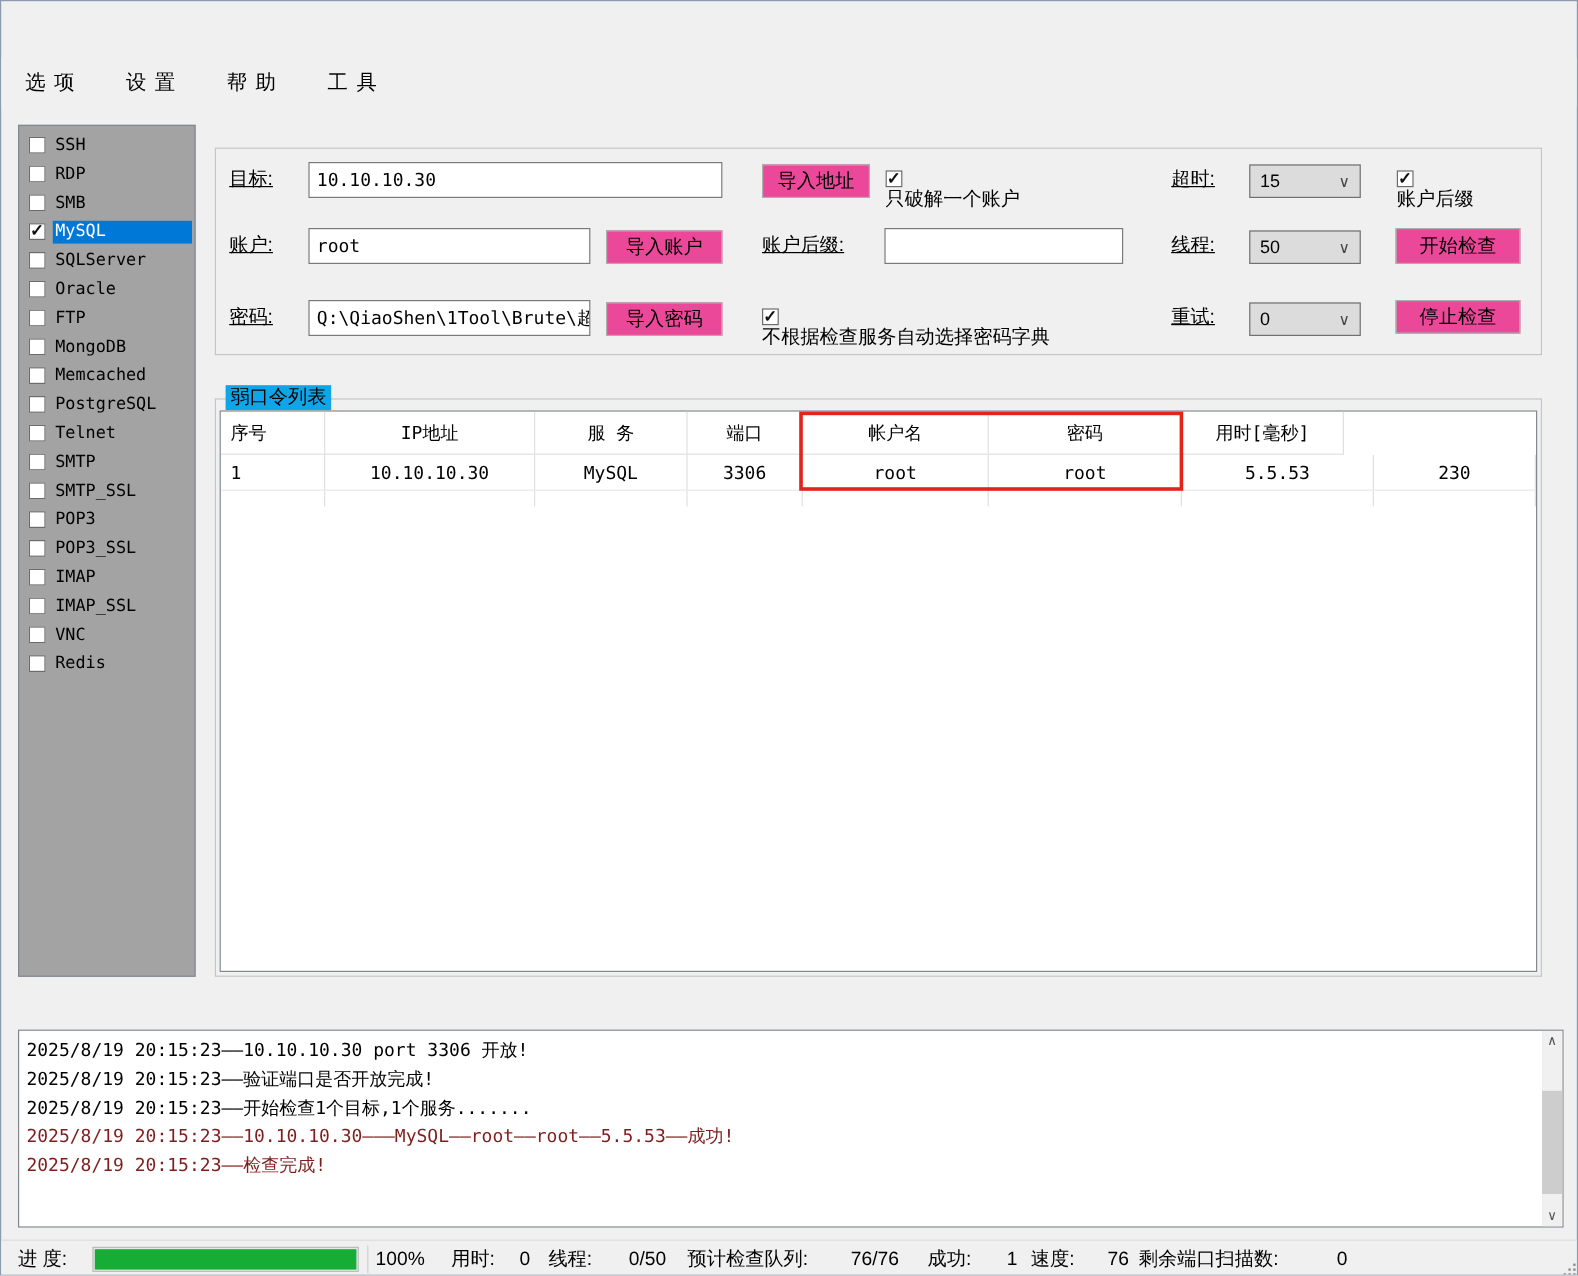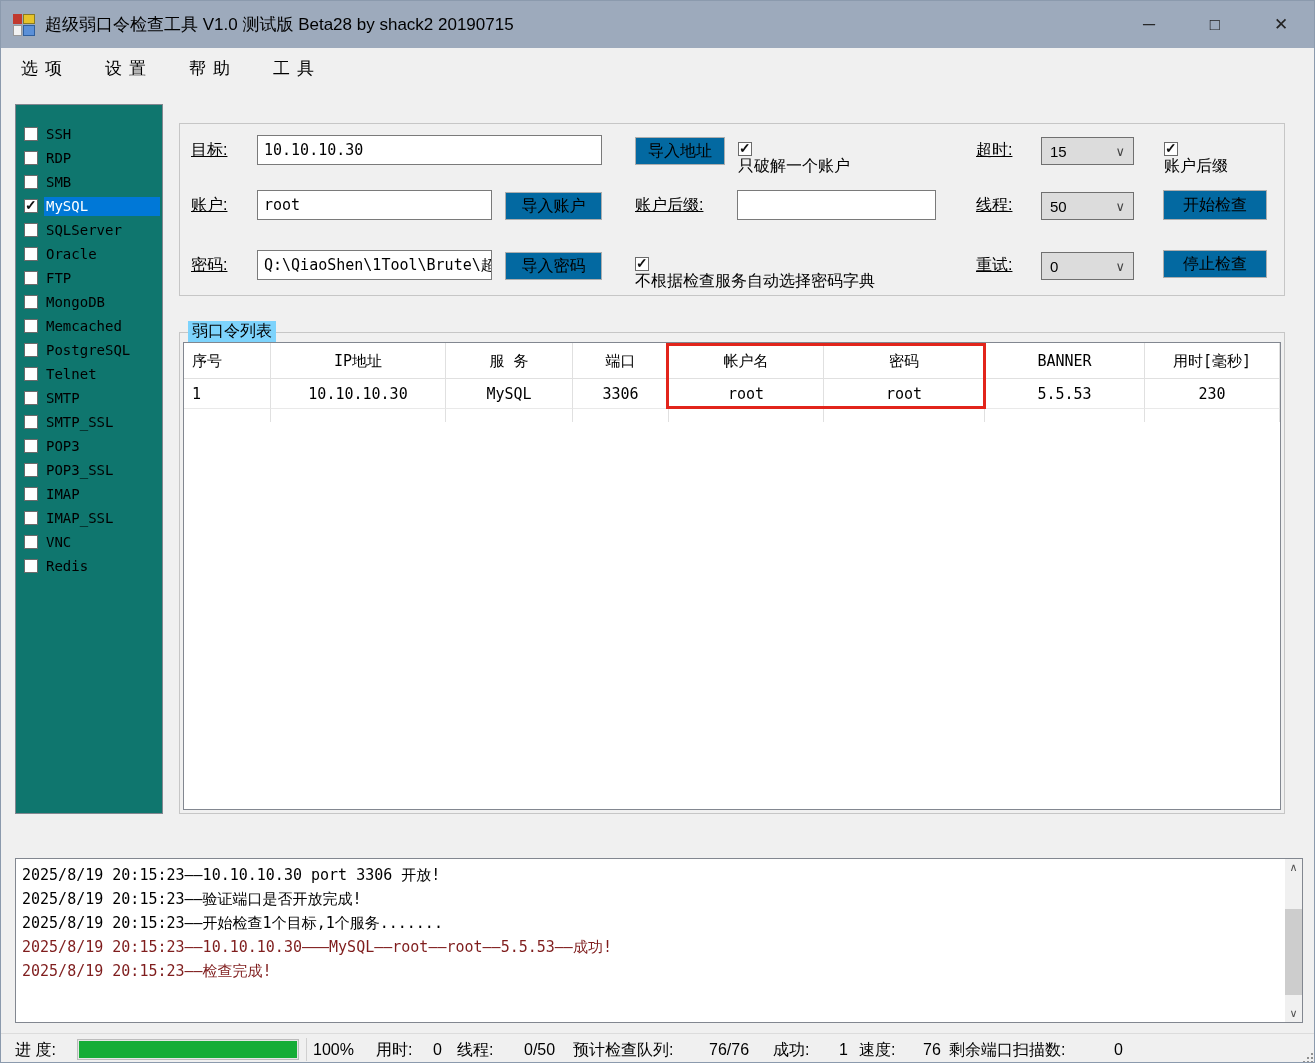--- a/index.html
+++ b/index.html
@@ -22,41 +22,41 @@
   .title-text { font-size:17px; color:#000; }
   .win-buttons { margin-left:auto; display:flex; height:100%; }
   .win-btn { width:66px; height:100%; display:flex; align-items:center; justify-content:center;
     font-size:17px; color:#222; cursor:default; }
   
   .menubar { position:absolute; left:0; top:47px; width:100%; height:41px;
     background:#f0f0f0; display:flex; align-items:center; padding-left:6px; }
   .menu-item { padding:6px 14px; font-size:17px; letter-spacing:7px; margin-right:8px; }
   
   .service-panel { position:absolute; left:14px; top:103px; width:148px; height:710px;
-    background:#0f766e; border:1px solid #828790; padding-top:17px; overflow:hidden; }
+    background:#a3a3a3; border:1px solid #828790; padding-top:4px; overflow:hidden; }
   .svc-row { display:flex; align-items:center; height:24px; padding-left:8px; }
   .cb { width:14px; height:14px; background:#fff; border:1px solid #6b6b6b; flex:0 0 auto;
     position:relative; }
   .cb.checked::after { content:"✓"; position:absolute; left:0px; top:-3px; font-size:14px;
     font-weight:bold; color:#111; }
   .svc-label { margin-left:6px; font-family:"DejaVu Sans Mono", monospace; font-size:14px;
     padding:1px 3px 2px 2px; white-space:nowrap; }
   .svc-row.selected .svc-label { background:#0078d7; color:#fff; flex:1; margin-right:2px; }
   
   .groupbox { position:absolute; border:1px solid #c6c6c6; background:#f0f0f0; }
   .gb-form { left:178px; top:122px; width:1106px; height:173px; }
   .gb-list { left:178px; top:331px; width:1106px; height:482px; }
-  .gb-legend { position:absolute; top:-12px; left:8px; background:#7dd3fc; padding:0 4px;
+  .gb-legend { position:absolute; top:-12px; left:8px; background:#0ea5e9; padding:0 4px;
     font-size:16px; }
   
   .lbl { position:absolute; font-size:16px; height:30px; line-height:30px; white-space:nowrap;text-decoration:underline; }
   .tb { position:absolute; height:30px; background:#fff; border:1px solid #7a7a7a;
     font-family:"DejaVu Sans Mono", monospace; font-size:15px; padding:0 6px; color:#000;
     line-height:28px; white-space:nowrap; overflow:hidden; }
-  .btn { position:absolute; height:28px; background:#0369a1; border:1px solid #adadad;
+  .btn { position:absolute; height:28px; background:#ec4899; border:1px solid #adadad;
     font-size:16px; text-align:center; display:flex; align-items:center; justify-content:center;
     white-space:nowrap; }
   .chk { position:absolute; display:flex; align-items:flex-start; font-size:16px; white-space:nowrap;flex-direction:column; }
   .chk .cb { margin-right:6px; }
   .dd { position:absolute; width:93px; height:28px; background:#dcdcdc; border:1px solid #707070;
     font-size:15px; display:flex; align-items:center; padding-left:8px; }
   .dd .arrow { margin-left:auto; margin-right:8px; color:#444; font-size:13px; }
   
   .table-wrap { position:absolute; left:182px; top:341px; width:1098px; height:468px;
     background:#fff; border:1px solid #828790; overflow:hidden; }
@@ -90,34 +90,20 @@
   .progress-fill { height:100%; background:#16ad37; }
   .st-sep { position:absolute; left:305px; top:4px; height:23px; width:1px; background:#d0d0d0; }
   .grip { position:absolute; right:5px; bottom:5px; width:2px; height:2px; background:#8f8f8f;
     box-shadow:-4px 4px #8f8f8f, 0 4px #8f8f8f, 4px 4px #8f8f8f, 0 0 #8f8f8f, 4px 0 #8f8f8f, 4px -4px #8f8f8f; }
 </style>
 </head>
 <body>
 
 <div class="app">
 
-  <div class="titlebar">
-    <div class="appicon">
-      <span class="ai-tl"></span>
-        <span class="ai-tr"></span>
-        <span class="ai-bl"></span>
-        <span class="ai-br"></span>
-    </div>
-    <div class="title-text">超级弱口令检查工具 V1.0 测试版 Beta28 by shack2 20190715</div>
-    <div class="win-buttons">
-      <div class="win-btn">─</div>
-      <div class="win-btn">□</div>
-      <div class="win-btn">✕</div>
-    </div>
-  </div>
 
   <div class="menubar">
     <div class="menu-item">选项</div>
     <div class="menu-item">设置</div>
     <div class="menu-item">帮助</div>
     <div class="menu-item">工具</div>
   </div>
 
   <div class="service-panel">
       <div class="svc-row">
@@ -247,21 +233,20 @@
     <div class="gb-legend">弱口令列表</div>
   </div>
   <div class="table-wrap">
     <div class="trow thead">
         <div class="cell first" style="width: 87px;">序号</div>
         <div class="cell" style="width: 175px;">IP地址</div>
         <div class="cell" style="width: 127px;">服 务</div>
         <div class="cell" style="width: 96px;">端口</div>
         <div class="cell" style="width: 155px;">帐户名</div>
         <div class="cell" style="width: 161px;">密码</div>
-        <div class="cell" style="width: 160px;">BANNER</div>
         <div class="cell" style="width: 135px;">用时[毫秒]</div>
       </div>
     <div>
         <div class="trow tdata">
           <div class="cell first" style="width: 87px;">1</div>
           <div class="cell" style="width: 175px;">10.10.10.30</div>
           <div class="cell" style="width: 127px;">MySQL</div>
           <div class="cell" style="width: 96px;">3306</div>
           <div class="cell" style="width: 155px;">root</div>
           <div class="cell" style="width: 161px;">root</div>

